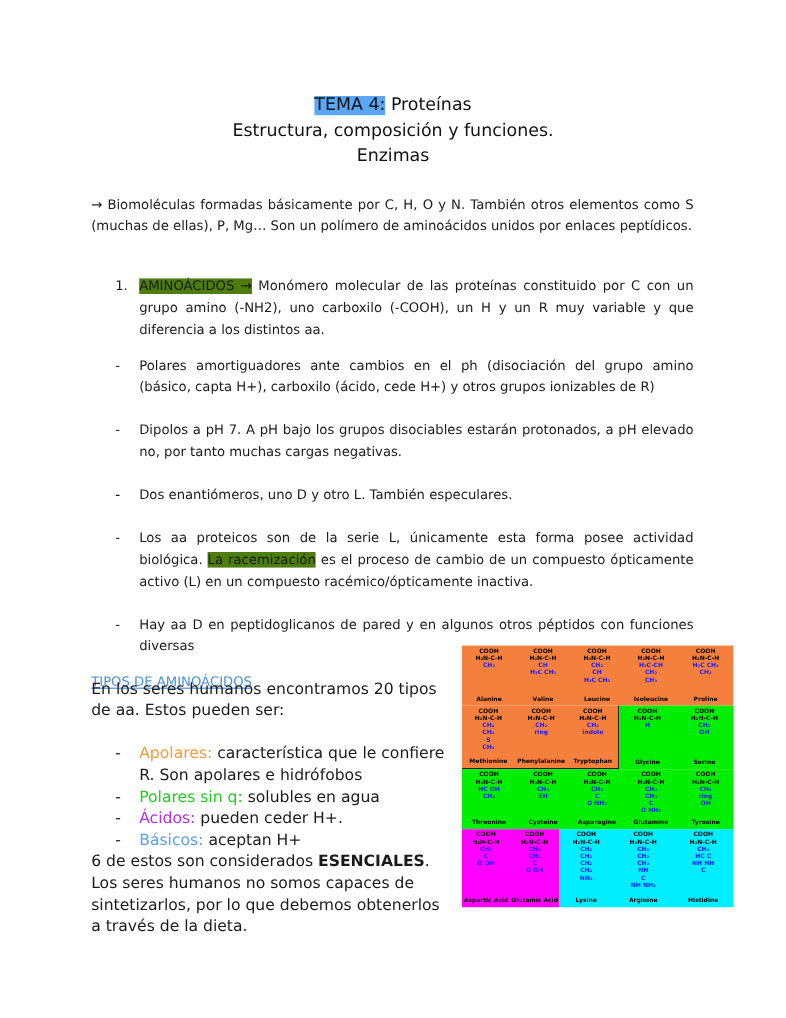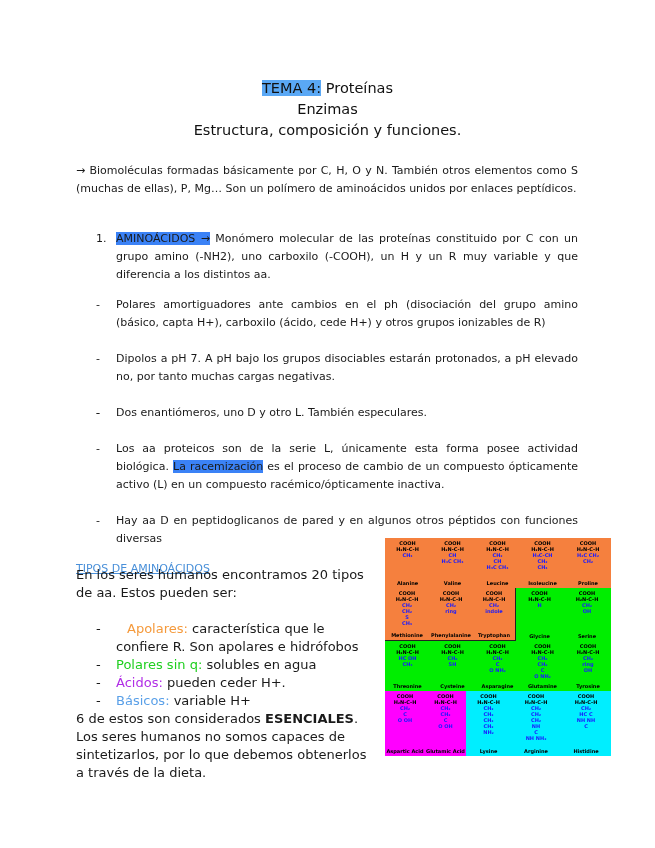--- a/index.html
+++ b/index.html
@@ -2,55 +2,55 @@
 <html><head>
 <meta charset="utf-8">
 <style>
   html, body { margin:0; padding:0; background:#ffffff; }
   body { width:655px; height:848px; position:relative; overflow:hidden;
          font-family:"DejaVu Sans", sans-serif; color:#1a1a1a; }
   .page { position:absolute; left:0; top:0; width:655px; height:848px; }
   .title-block { position:absolute; left:0; top:78px; width:655px; text-align:center;
                  font-size:14.5px; line-height:21px; font-weight:500; color:#111; }
   .hl-blue { background:#5aa8f5; }
-  .hl-lightblue { background:#3b82f6; }
+  .hl-lightblue { background:#4d7c0f; }
   .intro { position:absolute; left:76px; top:162px; width:502px; font-size:11px; line-height:18px;
            text-align:justify; }
   .num-item { position:absolute; left:96px; top:230px; width:482px; font-size:11px; line-height:18px; }
   .num-item .num { position:absolute; left:0; top:0; }
   .num-item .txt { margin-left:20px; text-align:justify; display:block; }
   .bullets { position:absolute; left:96px; top:296px; width:482px; font-size:11px; line-height:18px; }
   .bul { position:relative; padding-left:20px; text-align:justify; }
   .bul .dash { position:absolute; left:0; top:0; }
   .gap18 { margin-top:18px; }
   .section-head { position:absolute; left:76px; top:560px; font-size:11px; line-height:18px;
                   color:#4a90d9; text-decoration:underline; }
   .left-col { position:absolute; left:76px; top:566px; width:300px; font-size:13px; line-height:18px; }
   .types { margin-top:18px; padding-left:20px; }
   .types .t { position:relative; padding-left:20px; }
   .types .t .dash { position:absolute; left:0; }
-  .c-apolar { color:#f59a3c;margin-left:11px; }
+  .c-apolar { color:#f59a3c; }
   .c-polar { color:#1fcf1f; }
   .c-acid { color:#b12ee6; }
   .c-basic { color:#5aa0e8; }
   .aa-table { position:absolute; left:385px; top:538px; width:226px; height:218px; }
   .cell { position:absolute; font-size:5px; line-height:6px; color:#000; font-weight:bold; text-align:center; }
   .cell .sc { color:#1a1aff; }
   .cell .nm { position:absolute; bottom:2px; left:0; right:0; font-size:5px; }
   .blk { position:absolute; }
 </style>
 </head>
 <body>
 
 <div class="page">
 
   <div class="title-block">
     <div><span class="hl-blue">TEMA 4:</span><span> Proteínas</span></div>
+    <div>Estructura, composición y funciones.</div>
     <div>Enzimas</div>
-    <div>Estructura, composición y funciones.</div>
   </div>
 
   <div class="intro">→ Biomoléculas formadas básicamente por C, H, O y N. También otros elementos como S (muchas de ellas), P, Mg… Son un polímero de aminoácidos unidos por enlaces peptídicos.</div>
 
   <div class="num-item">
     <span class="num">1.</span>
     <span class="txt"><span class="hl-lightblue">AMINOÁCIDOS →</span><span> Monómero molecular de las proteínas constituido por C con un grupo amino (-NH2), uno carboxilo (-COOH), un H y un R muy variable y que diferencia a los distintos aa.</span></span>
   </div>
 
   <div class="bullets">
@@ -63,21 +63,21 @@
   </div>
 
   <div class="section-head">TIPOS DE AMINOÁCIDOS</div>
 
   <div class="left-col">
     <div>En los seres humanos encontramos 20 tipos de aa. Estos pueden ser:</div>
     <div class="types">
       <div class="t"><span class="dash">-</span><span class="c-apolar">Apolares:</span><span> característica que le confiere R. Son apolares e hidrófobos</span></div>
       <div class="t"><span class="dash">-</span><span class="c-polar">Polares sin q:</span><span> solubles en agua</span></div>
       <div class="t"><span class="dash">-</span><span class="c-acid">Ácidos:</span><span> pueden ceder H+.</span></div>
-      <div class="t"><span class="dash">-</span><span class="c-basic">Básicos:</span><span> variable H+</span></div>
+      <div class="t"><span class="dash">-</span><span class="c-basic">Básicos:</span><span> aceptan H+</span></div>
     </div>
     <div><span>6 de estos son considerados </span><b>ESENCIALES</b><span>. Los seres humanos no somos capaces de sintetizarlos, por lo que debemos obtenerlos a través de la dieta.</span></div>
   </div>
 
   <div class="aa-table" id="aa-table">
 
     <div class="blk" style="left:0;top:0;width:226px;height:50px;background:#f5803e;"></div>
     <div class="blk" style="left:0;top:50px;width:130px;height:52px;background:#f5803e;border-right:1px solid #222;border-bottom:1px solid #222;"></div>
     <div class="blk" style="left:131px;top:50px;width:95px;height:53px;background:#00ee00;"></div>
     <div class="blk" style="left:0;top:103px;width:226px;height:50px;background:#00ee00;"></div>

